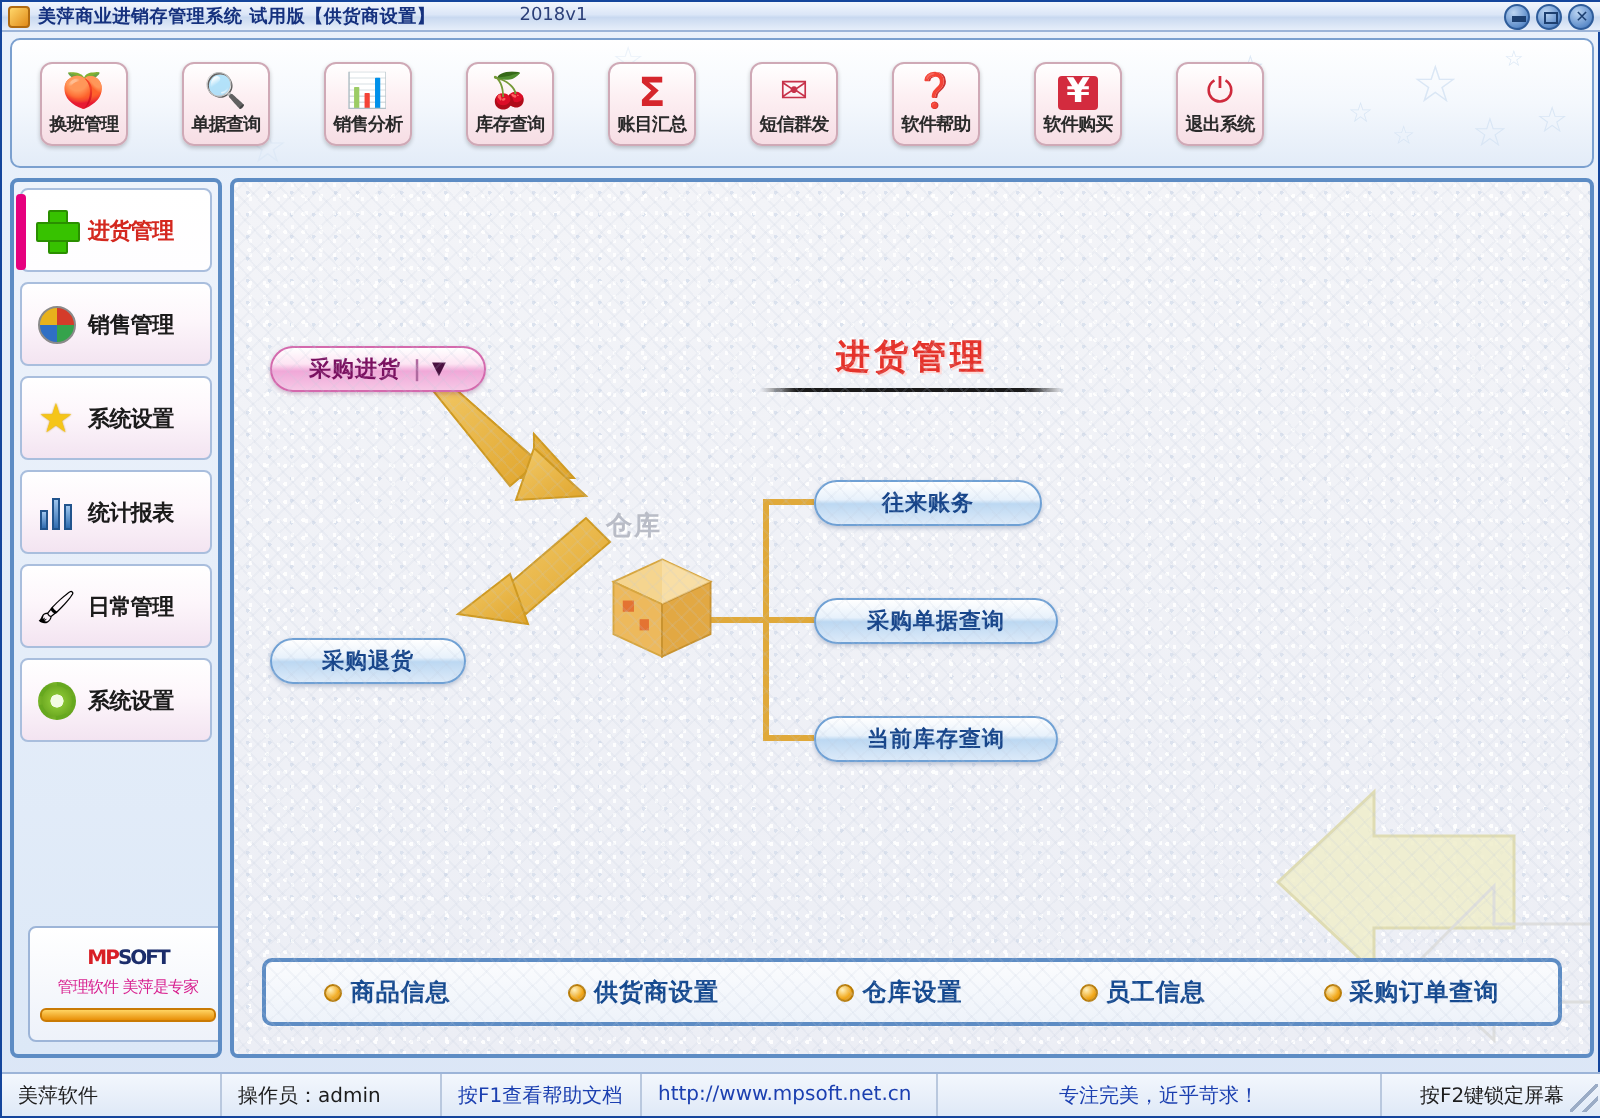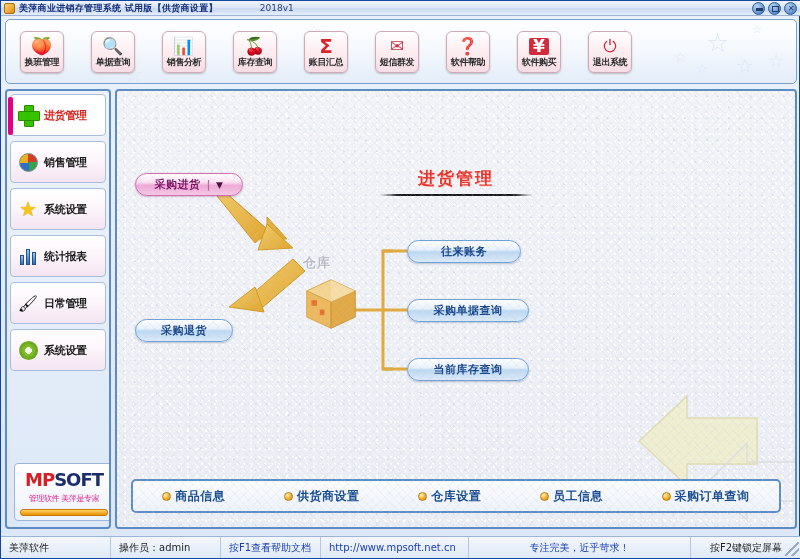--- a/index.html
+++ b/index.html
@@ -135,21 +135,21 @@
   }
 
   
   .logobox {
     position: absolute; left: 7px; bottom: 6px; width: 100px; height: 58px;
     background: linear-gradient(180deg,#ffffff,#eef2fa);
     border: 1px solid #9db5d8; border-radius: 4px;
     display: flex; flex-direction: column; align-items: center; justify-content: center;
     overflow: hidden;
   }
-  .logo-mp { font-size: 18px; font-weight: bold; letter-spacing: -1px; }
+  .logo-mp { font-size: 10px; font-weight: bold; letter-spacing: -1px; }
   .logo-mp .m { color: #d81f26; }
   .logo-mp .s { color: #1b2d6b; }
   .logo-tag { font-size: 8px; color: #d81f8f; margin-top: 3px; letter-spacing: -.4px; }
   .logo-bar {
     width: 88px; height: 7px; margin-top: 5px; border-radius: 3px;
     background: linear-gradient(180deg,#ffd463,#e88f08);
     border: 1px solid #c97a04;
   }
 
   

